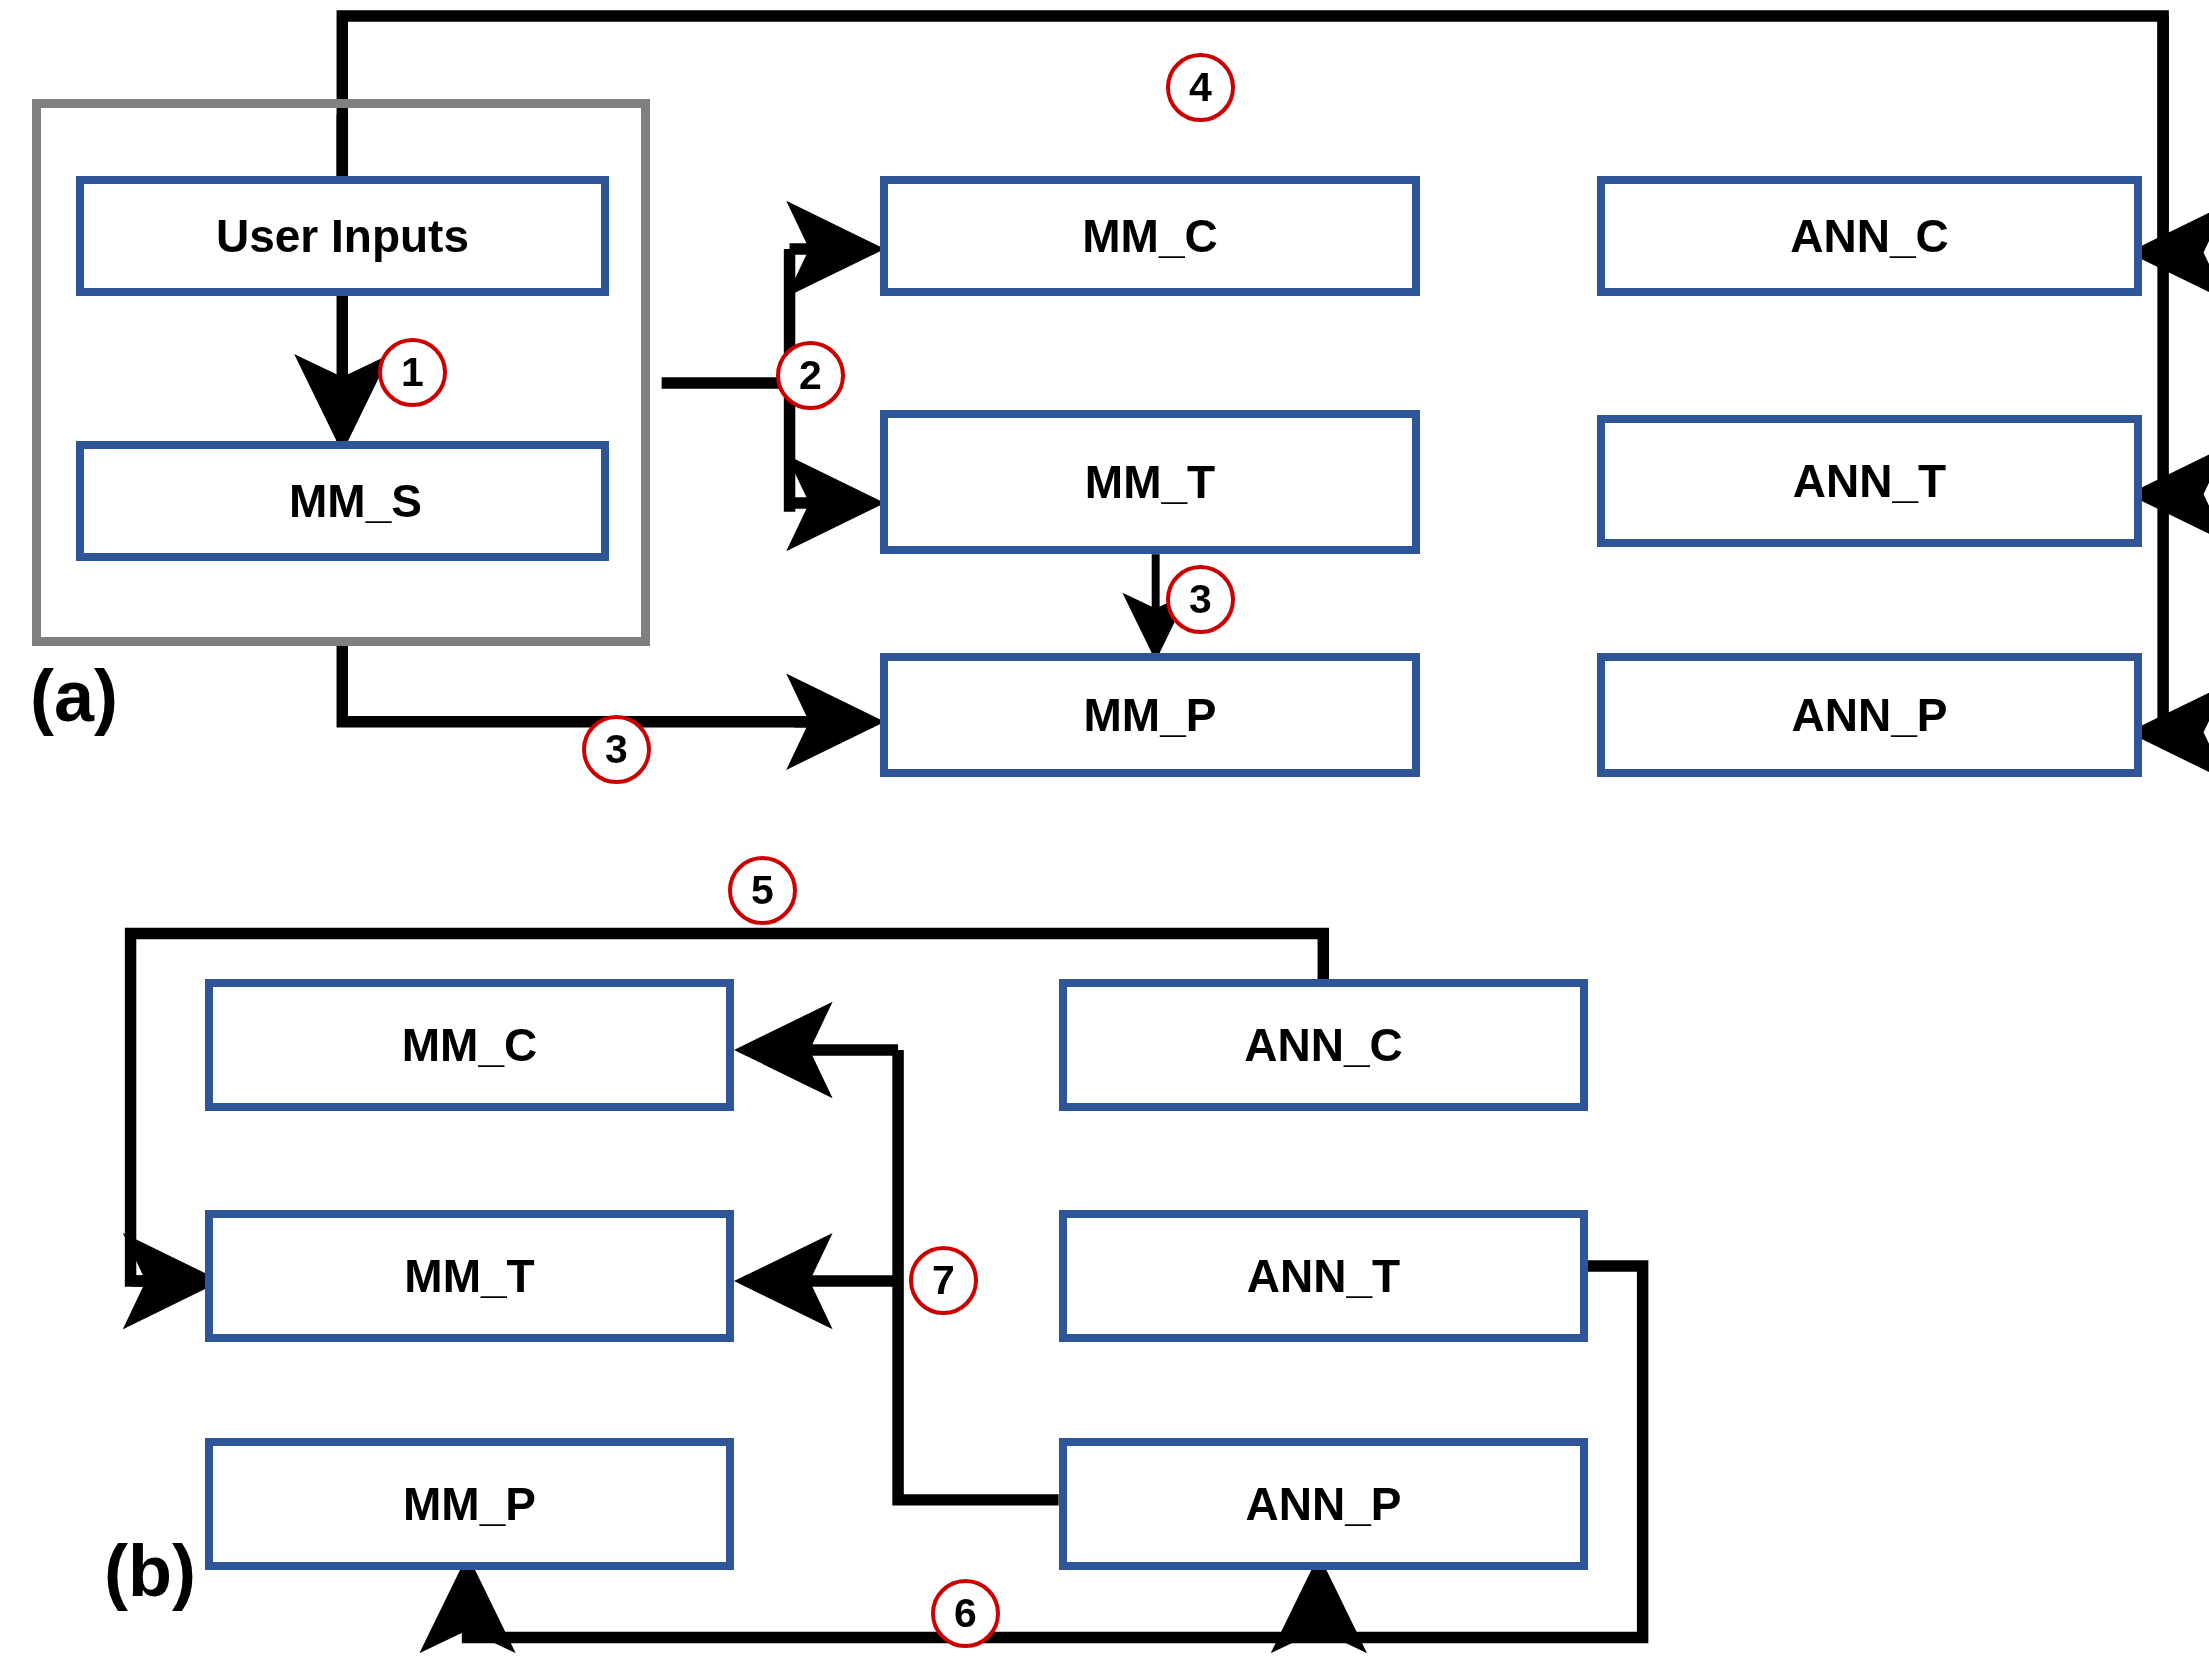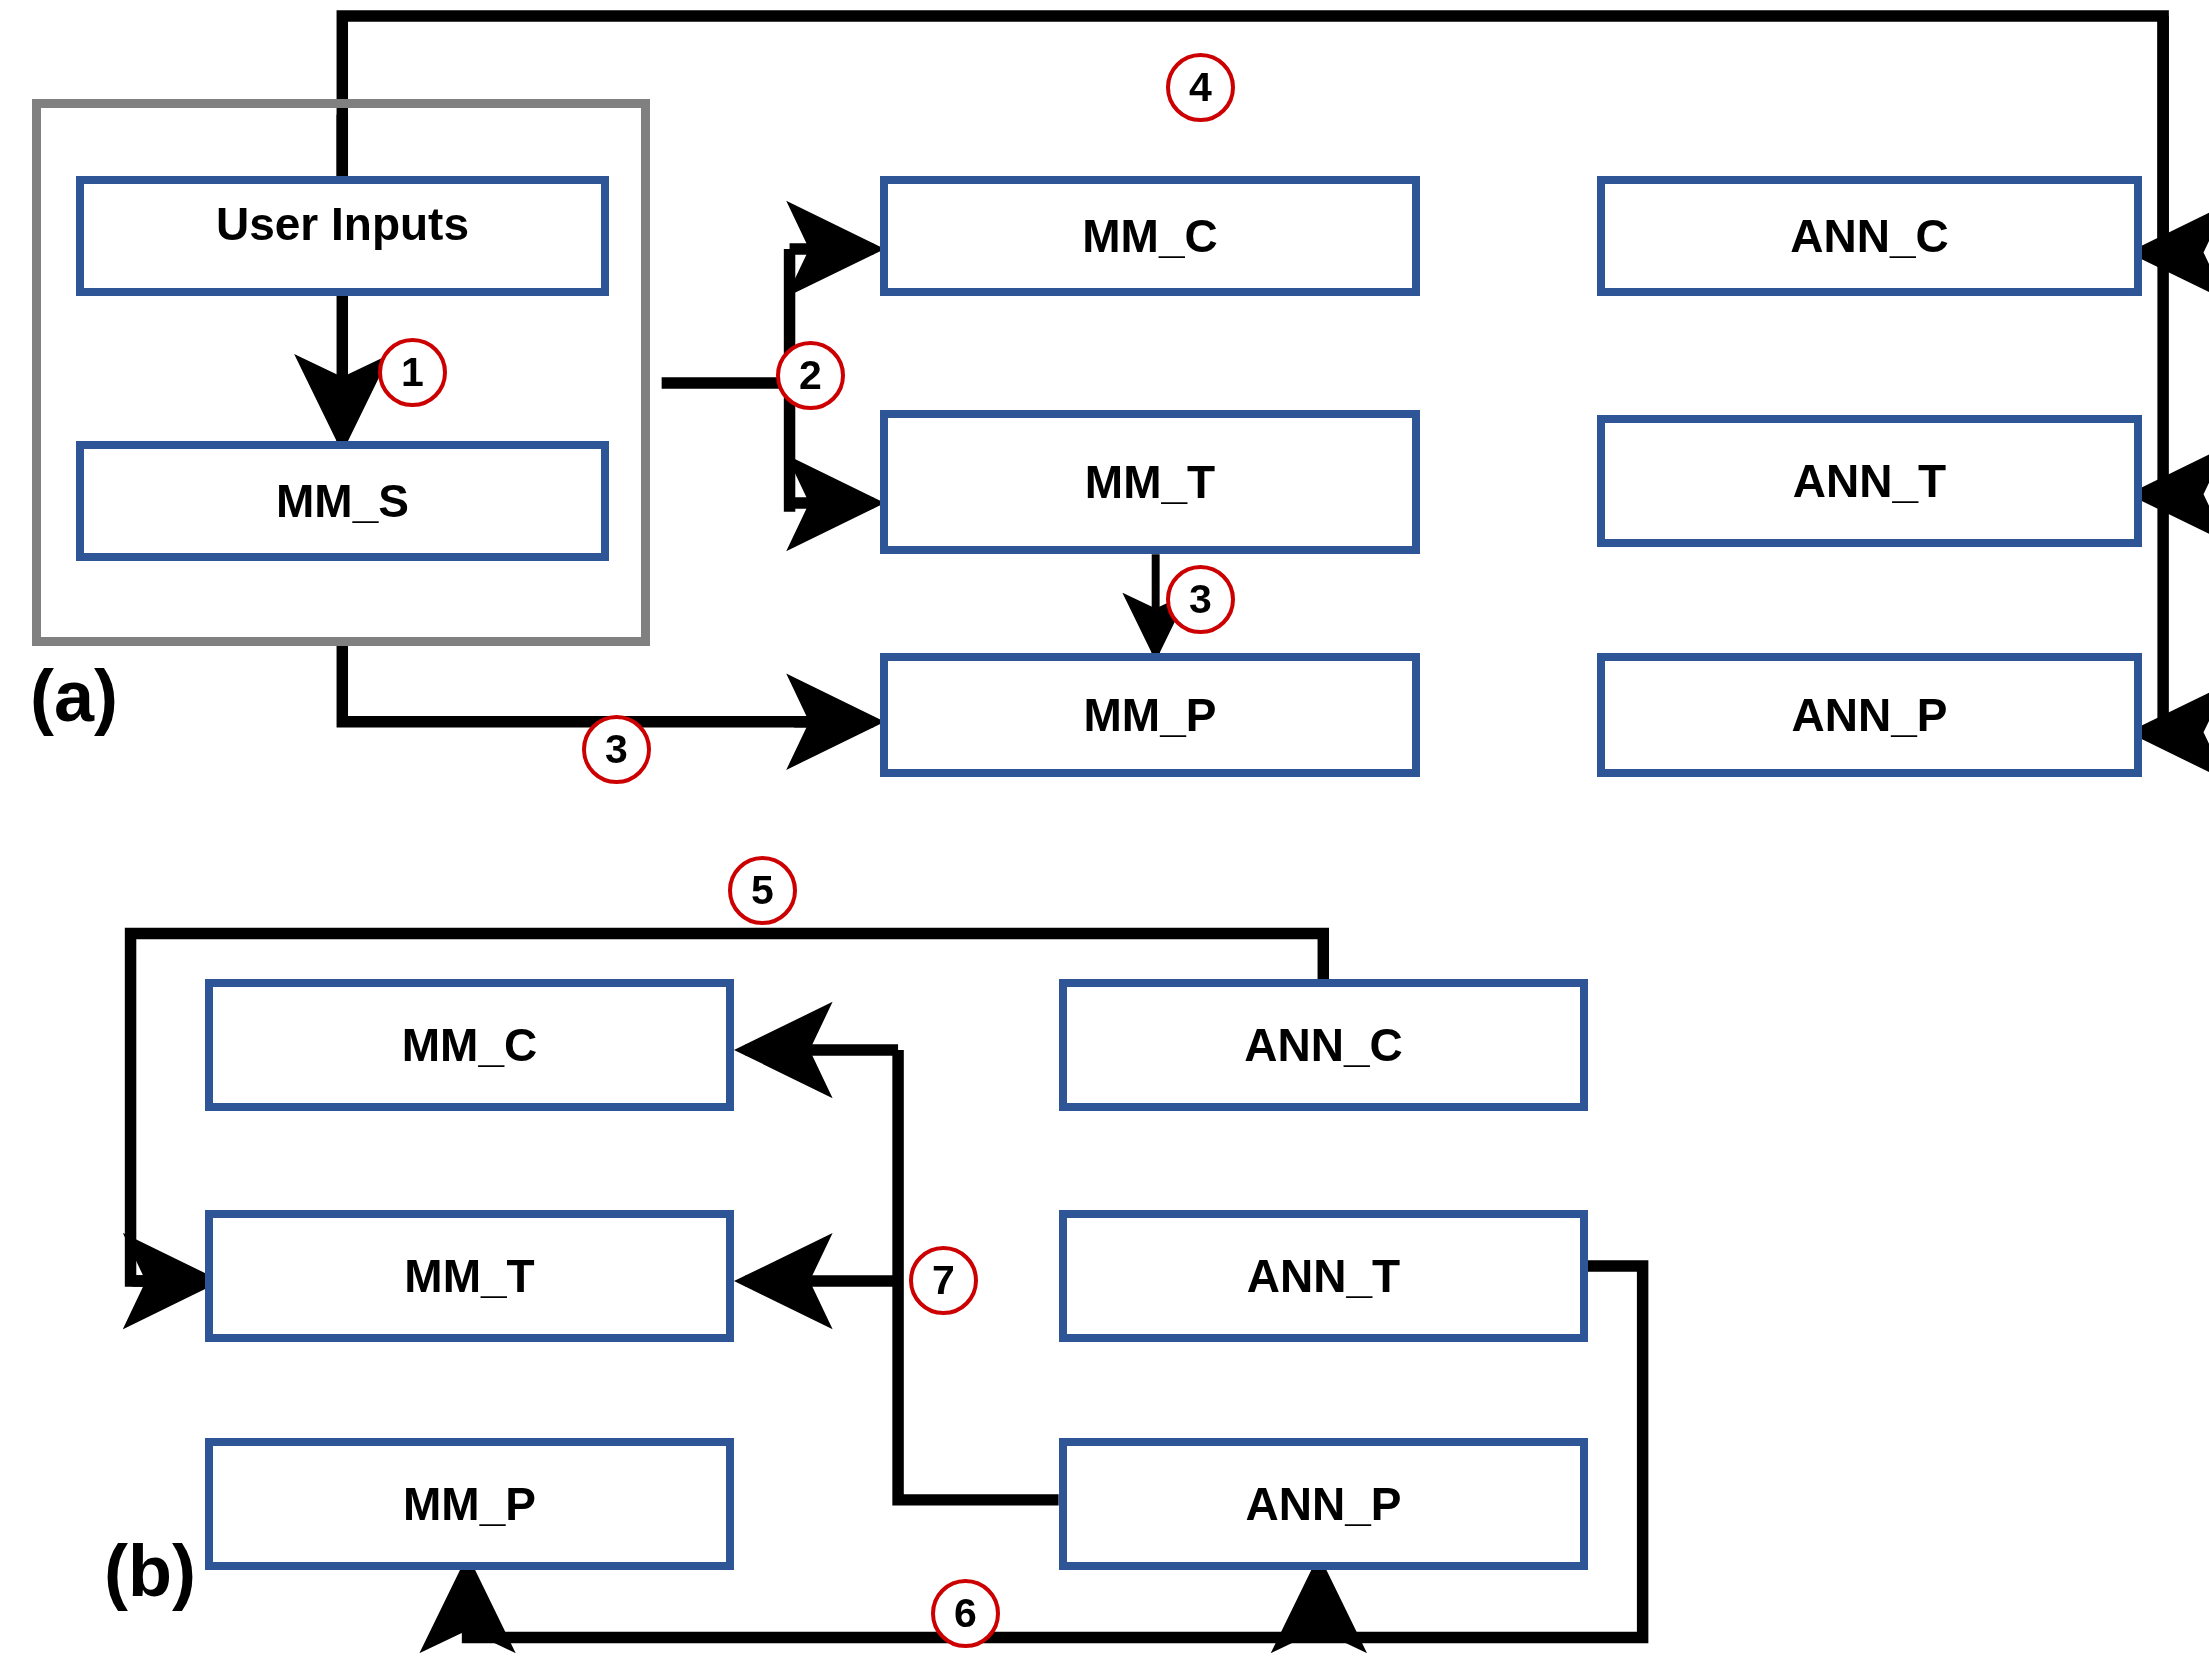--- a/index.html
+++ b/index.html
@@ -116,24 +116,24 @@
       <path d="M 1790 1435 L 1862 1435 L 1862 1856 L 530 1856 L 530 1790" fill="none" stroke="#000" stroke-width="13"></path>
       <line x1="530" y1="1820" x2="530" y2="1775" stroke="#000" stroke-width="13" marker-end="url(#ah)"></line>
       <path d="M 1495 1856 L 1495 1790" fill="none" stroke="#000" stroke-width="13"></path>
       <line x1="1495" y1="1820" x2="1495" y2="1775" stroke="#000" stroke-width="13" marker-end="url(#ah)"></line>
     </g>
   </svg>
 
   <div class="group-box" style="left:32px; top:99px; width:618px; height:547px;"></div>
 
   <div class="node-box" style="left:76px; top:176px; width:533px; height:120px;"></div>
-  <div class="box-label" style="left:76px; top:164px; width:533px; height:120px; font-size:46px;">User Inputs</div>
+  <div class="box-label" style="left:76px; top:176px; width:533px; height:120px; font-size:46px;">User Inputs</div>
 
   <div class="node-box" style="left:76px; top:441px; width:533px; height:120px;"></div>
-  <div class="box-label" style="left:76px; top:441px; width:533px; height:120px; font-size:46px;">MM_S</div>
+  <div class="box-label" style="left:76px; top:441px; width:533px; height:120px; font-size:46px;padding-left:13px;">MM_S</div>
 
   <div class="node-box" style="left:880px; top:176px; width:540px; height:120px;"></div>
   <div class="box-label" style="left:880px; top:176px; width:540px; height:120px; font-size:46px;">MM_C</div>
 
   <div class="node-box" style="left:880px; top:410px; width:540px; height:144px;"></div>
   <div class="box-label" style="left:880px; top:410px; width:540px; height:144px; font-size:46px;">MM_T</div>
 
   <div class="node-box" style="left:880px; top:653px; width:540px; height:124px;"></div>
   <div class="box-label" style="left:880px; top:653px; width:540px; height:124px; font-size:46px;">MM_P</div>
 

